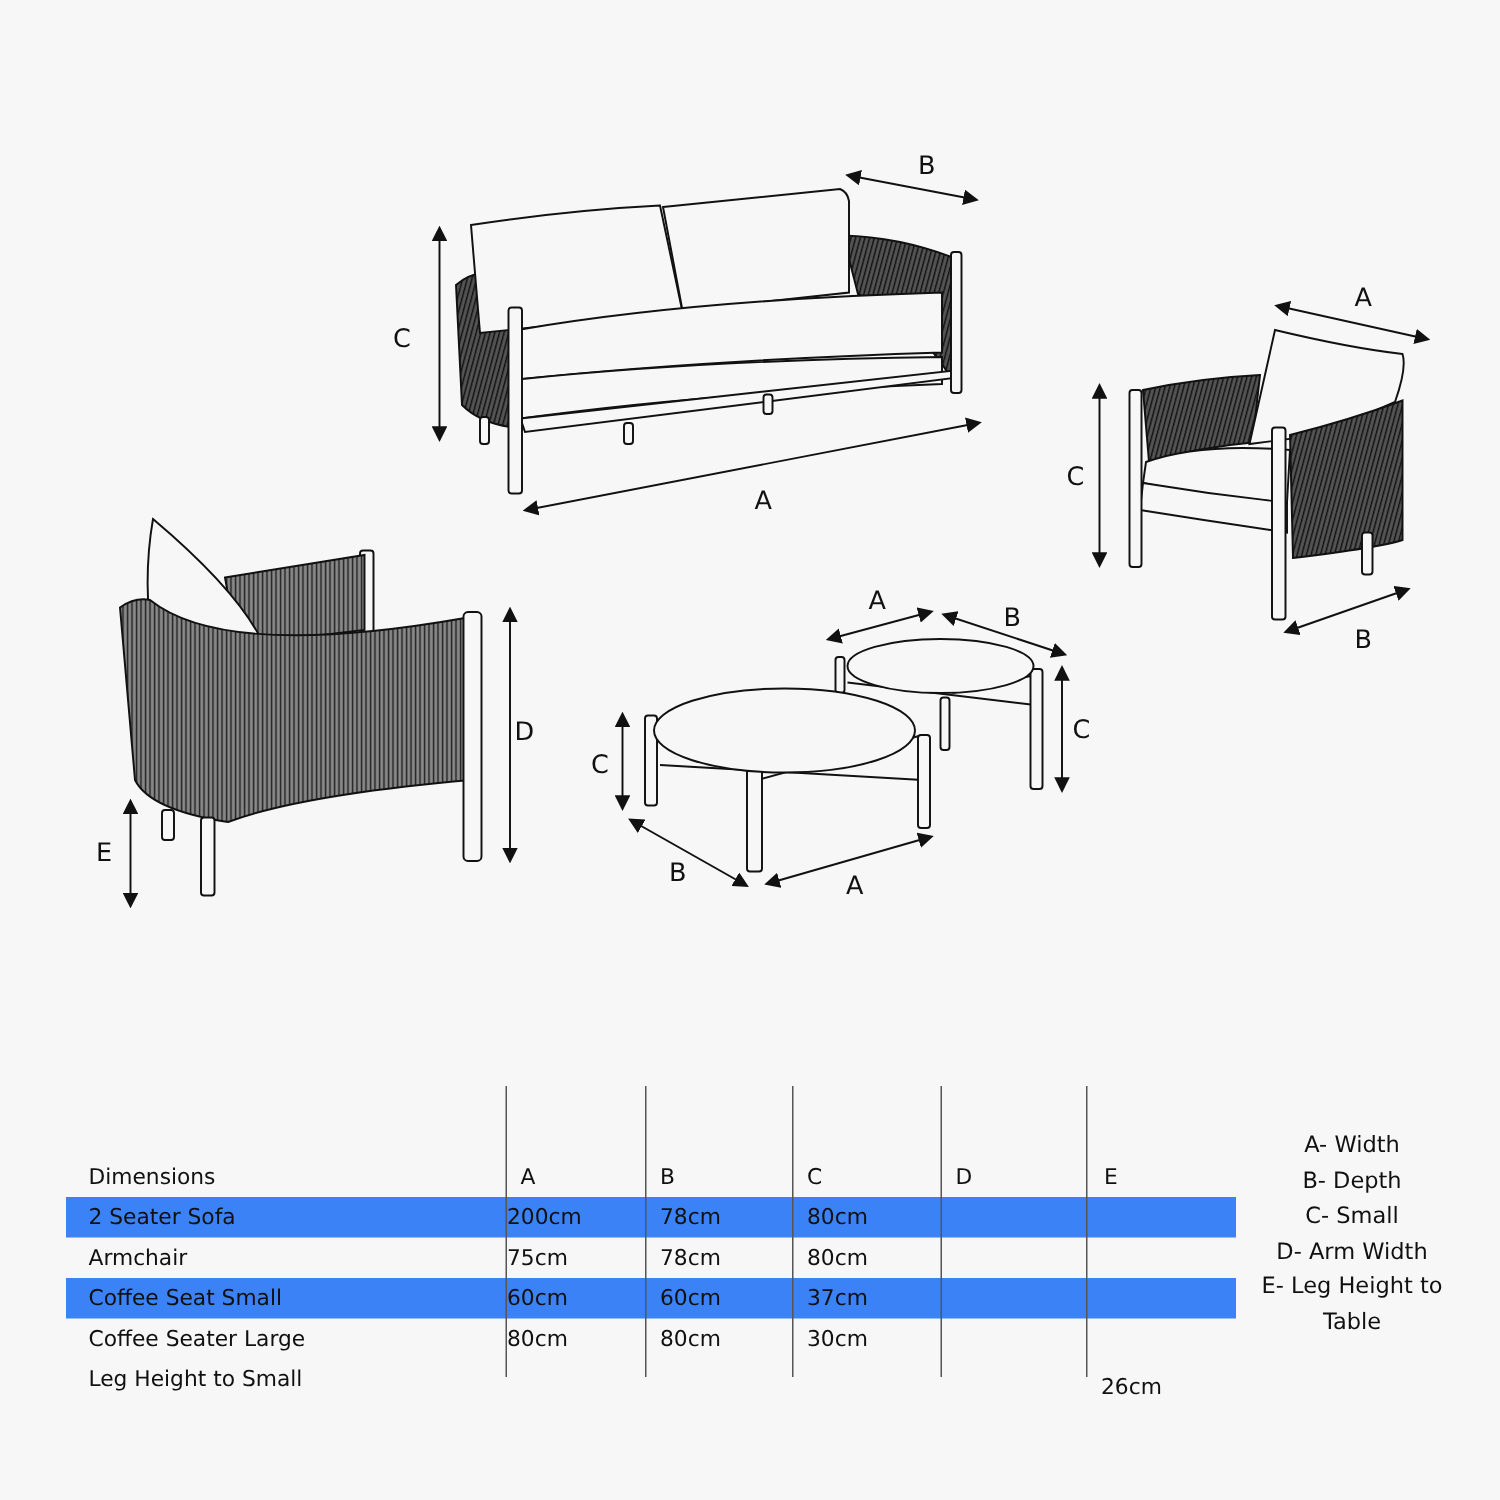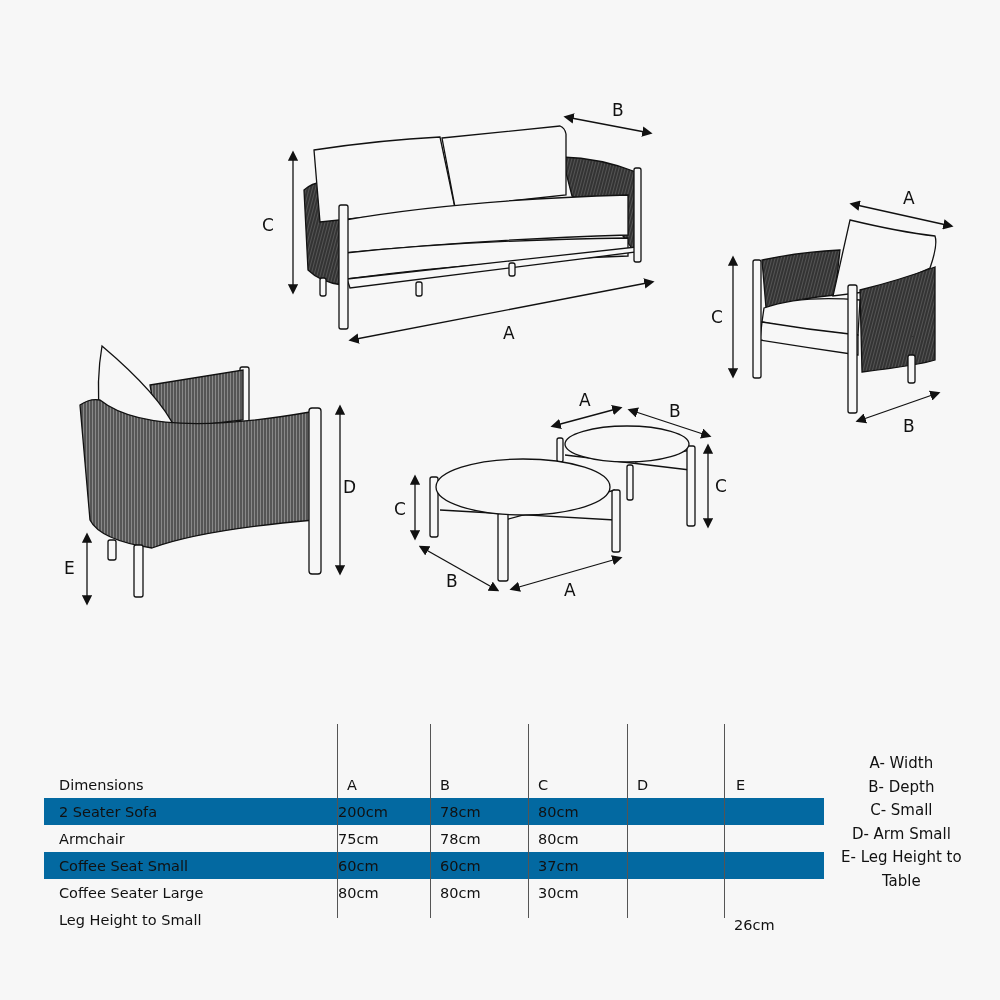--- a/index.html
+++ b/index.html
@@ -5,21 +5,21 @@
   html, body { margin: 0; padding: 0; }
   body {
     width: 1000px; height: 1000px; background: #f7f7f7;
     position: relative; overflow: hidden;
     font-family: "DejaVu Sans", sans-serif; color: #111;
   }
   svg.drawing { position: absolute; left: 0; top: 0; }
   .dimlabel { font-family: "DejaVu Sans", sans-serif; font-size: 17px; fill: #111; }
   .tbl { position: absolute; left: 44px; top: 726px; width: 780px; margin-top: 45px; }
   .row { position: relative; height: 27px; display: flex; align-items: center; }
-  .row.shaded { background: #0369a1; }
+  .row.shaded { background: #3b82f6; }
   .row .c0 { position: absolute; left: 15px; font-size: 14.5px; }
   .row .cv { position: absolute; font-size: 14.5px; }
   .vline { position: absolute; top: 724px; width: 1px; height: 194px; background: #555; }
   .legend { position: absolute; left: 841px; top: 752px; font-size: 15px; line-height: 23.5px; text-align: center; }
   .legend div { white-space: nowrap; }
 </style>
 </head>
 <body>
 
 <svg class="drawing" width="1000" height="700" viewBox="0 0 1000 700">
@@ -192,16 +192,16 @@
 <div class="vline" style="left:337px"></div>
 <div class="vline" style="left:430px"></div>
 <div class="vline" style="left:528px"></div>
 <div class="vline" style="left:627px"></div>
 <div class="vline" style="left:724px"></div>
 
 <div class="legend">
   <div>A- Width</div>
   <div>B- Depth</div>
   <div>C- Small</div>
-  <div>D- Arm Small</div>
+  <div>D- Arm Width</div>
   <div>E- Leg Height to</div>
   <div>Table</div>
 </div>
 
 </body></html>

